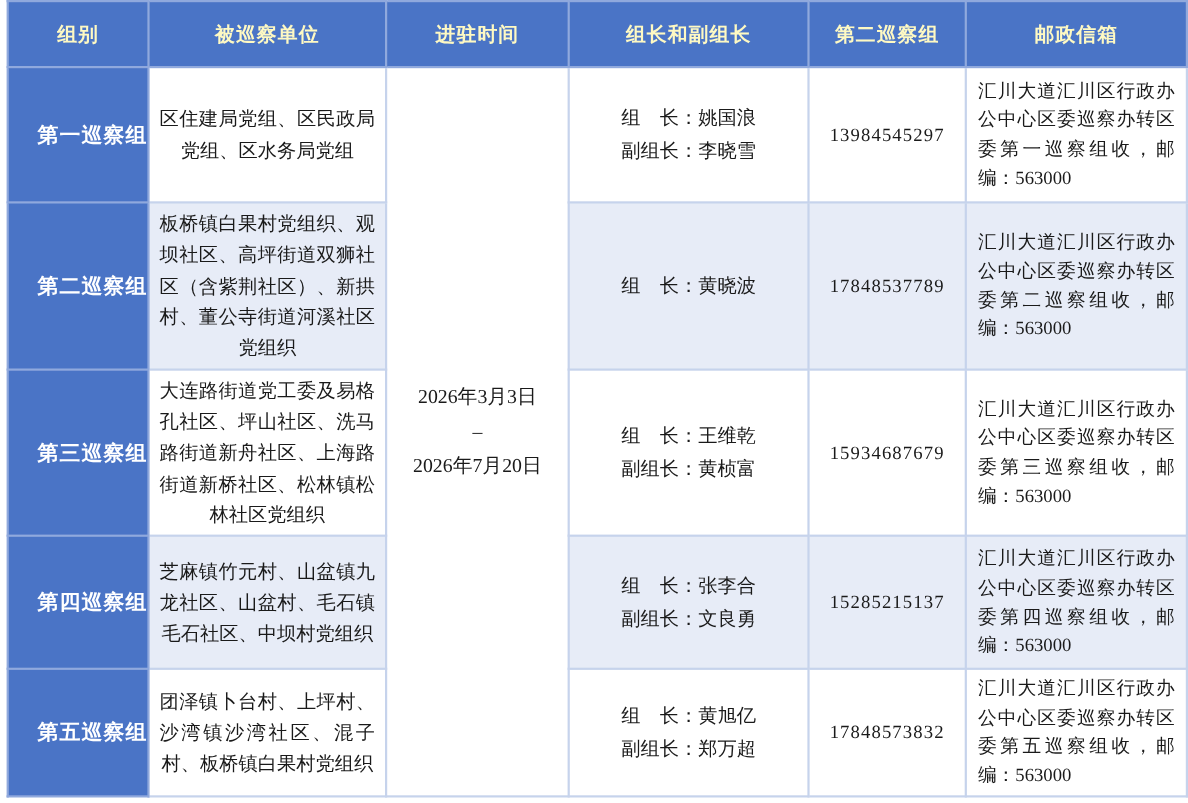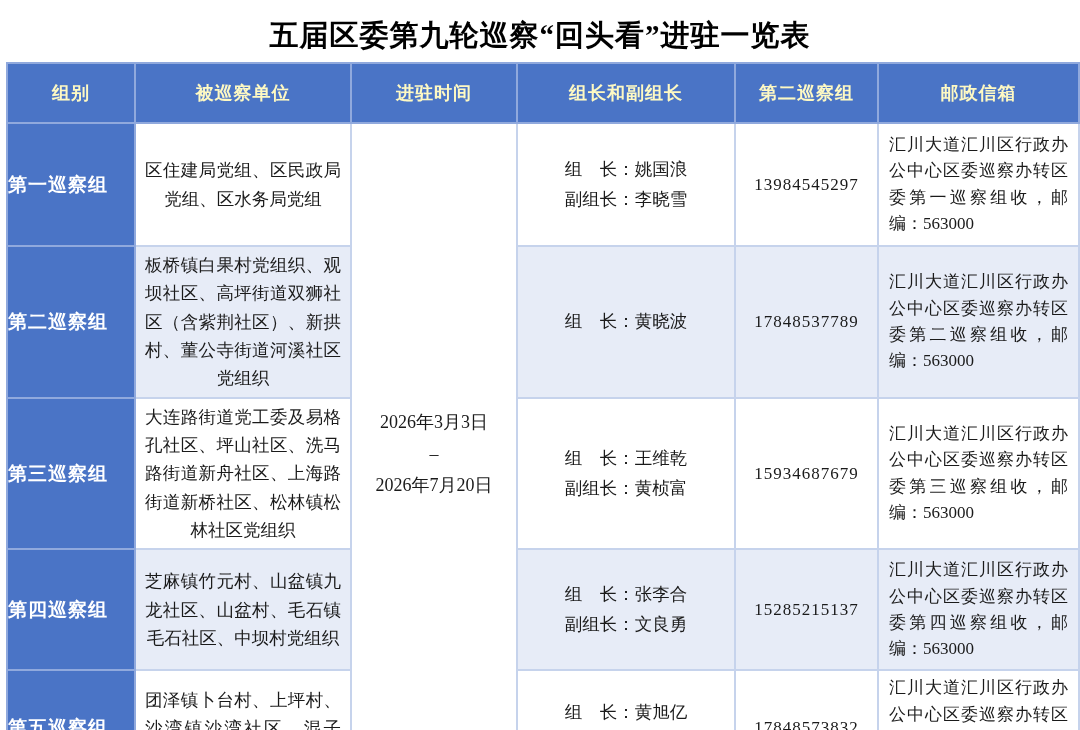--- a/index.html
+++ b/index.html
@@ -44,21 +44,21 @@
   tr.r3 { height: 131px; }
   tr.r4 { height: 121px; }
   tr.r5 { height: 93px; }
 
   td.group-cell {
     background: #4a74c6;
     color: #ffffff;
     font-family: "Liberation Sans", "DejaVu Sans", sans-serif;
     font-weight: bold;
     font-size: 19px;
-    text-align: left;
+    text-align: right;
     border-color: #90a9dd;
     letter-spacing: 1px;
   }
 
   tr.shaded td { background: #e7ecf7; }
   tr.shaded td.group-cell { background: #4a74c6; }
   tr td.time-cell { background: #ffffff; }
 
   td.units-cell {
     font-size: 17.5px;
@@ -93,21 +93,20 @@
     line-height: 1.55;
     padding: 4px 10px;
     text-align: justify;
   }
 </style>
 </head>
 <body>
 
 <div class="page">
 
-  <h1 class="title">五届区委第九轮巡察“回头看”进驻一览表</h1>
 
   <table class="roster">
     <colgroup>
       <col style="width:128px">
       <col style="width:216px">
       <col style="width:166px">
       <col style="width:218px">
       <col style="width:143px">
       <col style="width:201px">
     </colgroup>

